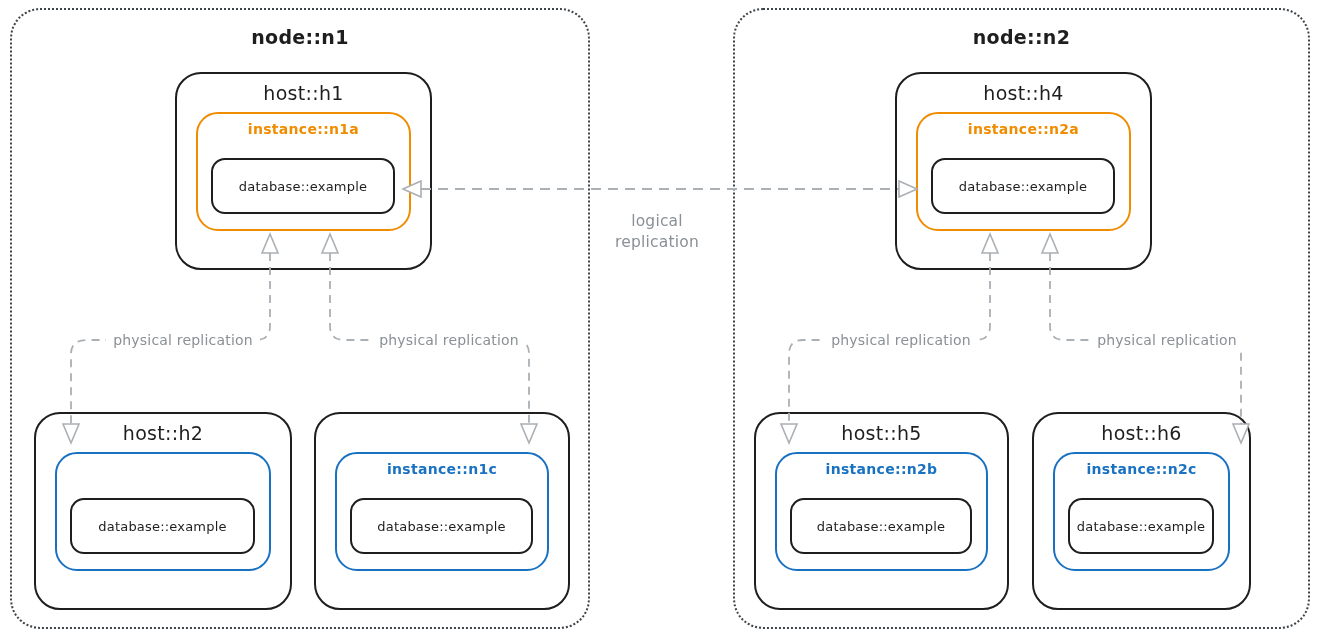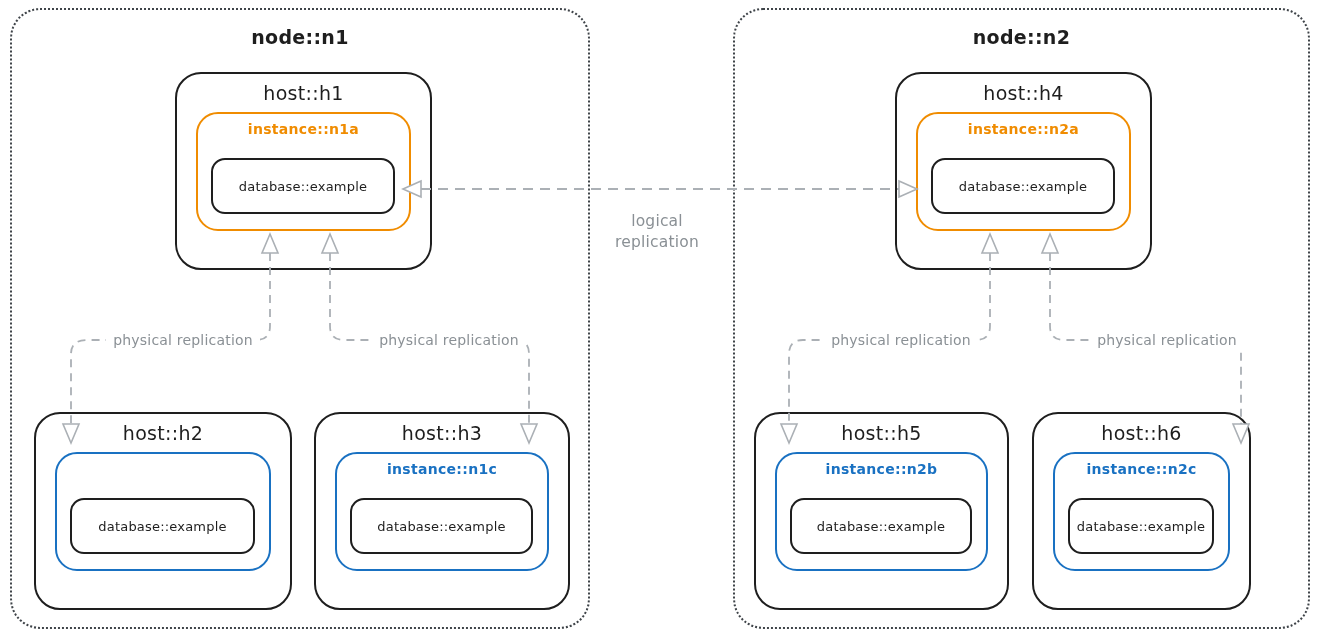--- a/index.html
+++ b/index.html
@@ -96,21 +96,20 @@
     <div class="host host-h2">
       <div class="host-title">host::h2</div>
       <div class="instance blue">
         <div class="db">
           <span class="db-label">database::example</span>
         </div>
       </div>
     </div>
 
     <div class="host host-h3">
-      <div class="host-title">host::h3</div>
       <div class="instance blue">
         <div class="instance-title">instance::n1c</div>
         <div class="db">
           <span class="db-label">database::example</span>
         </div>
       </div>
     </div>
   </div>
 
   <div class="node node-n2">

